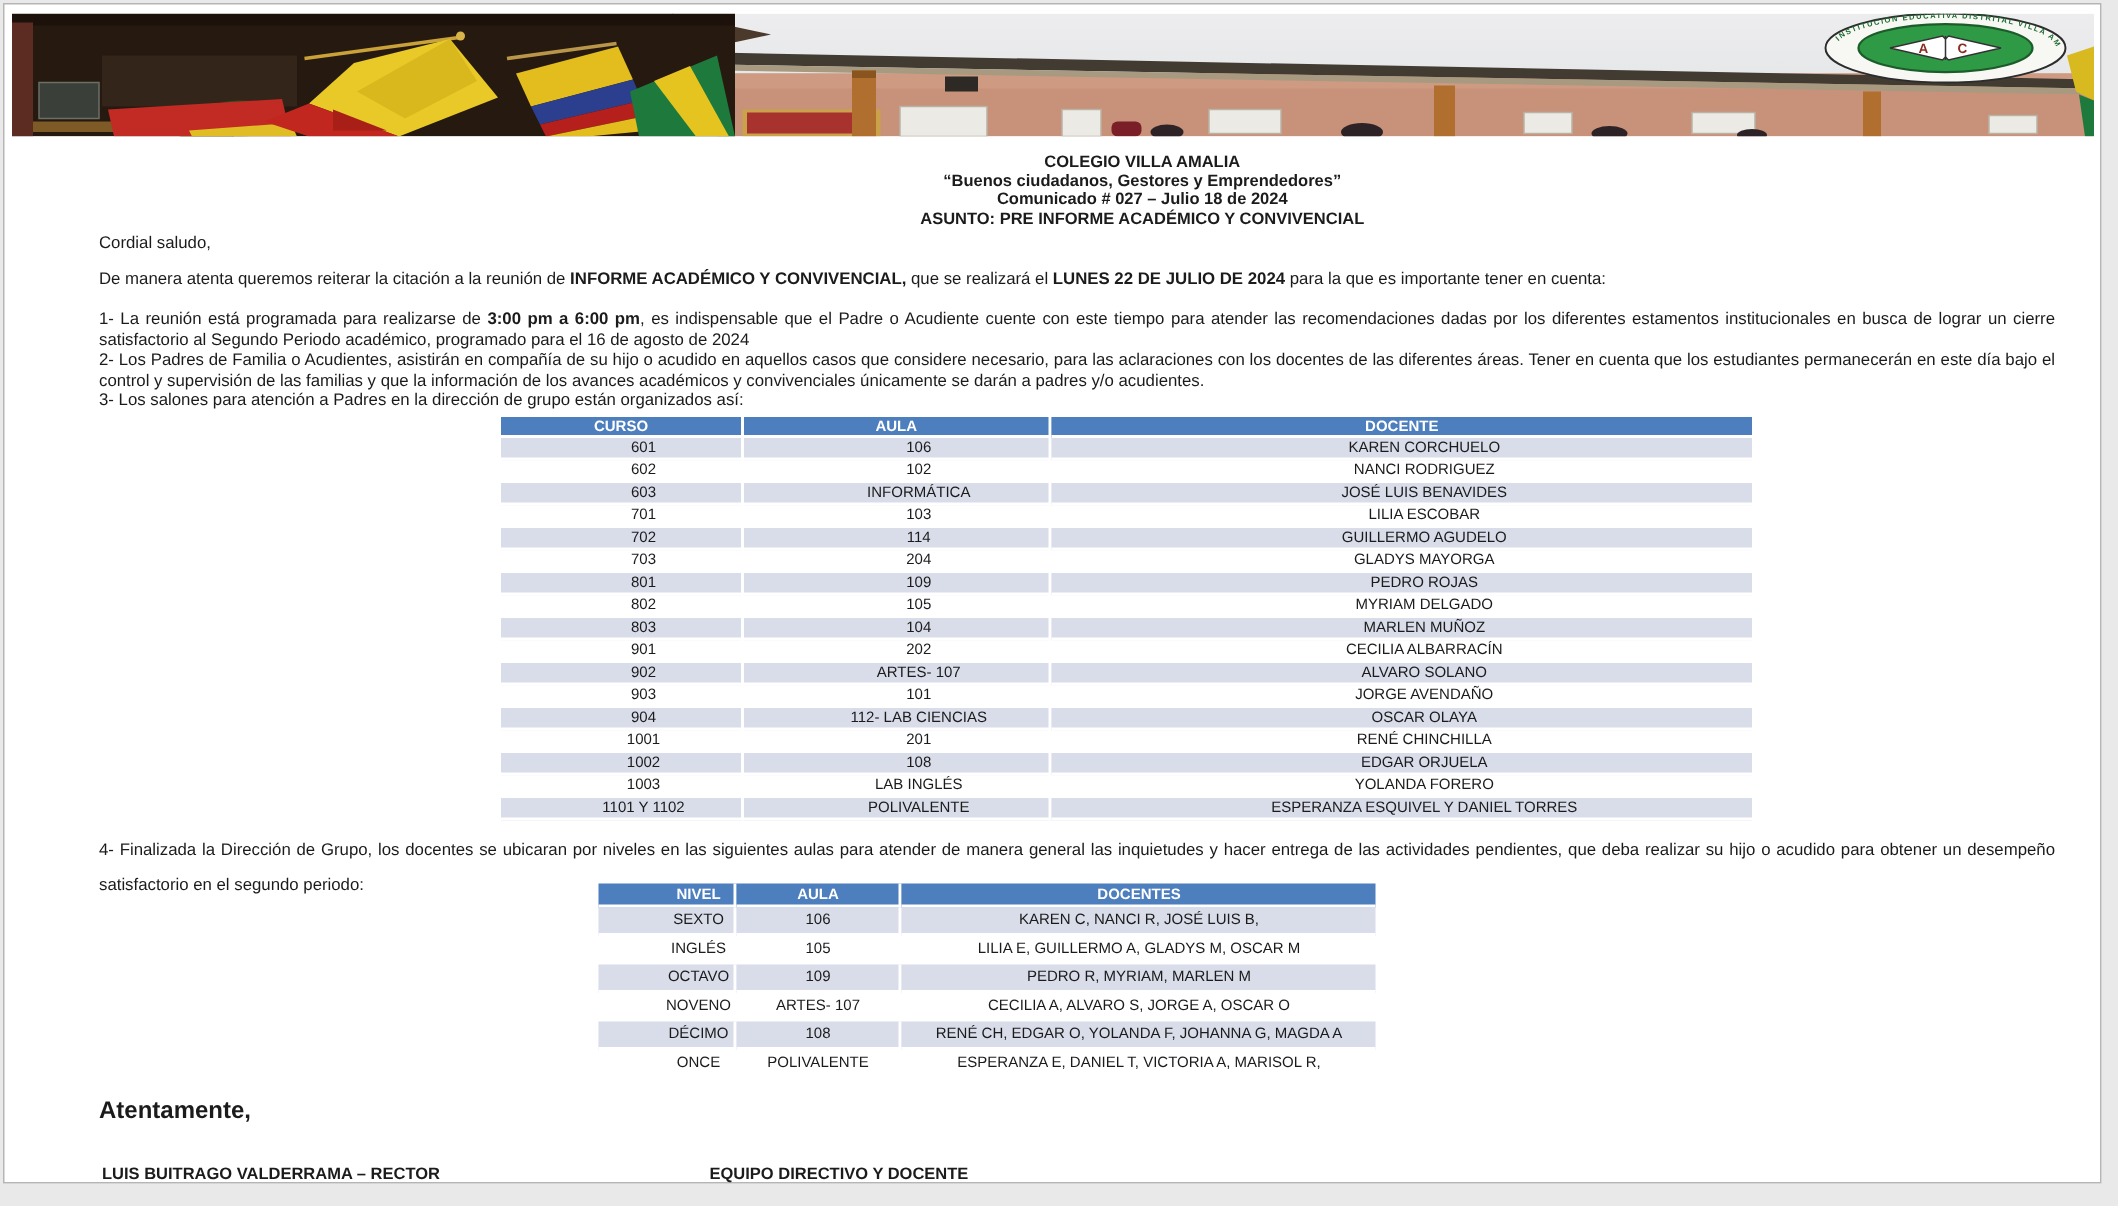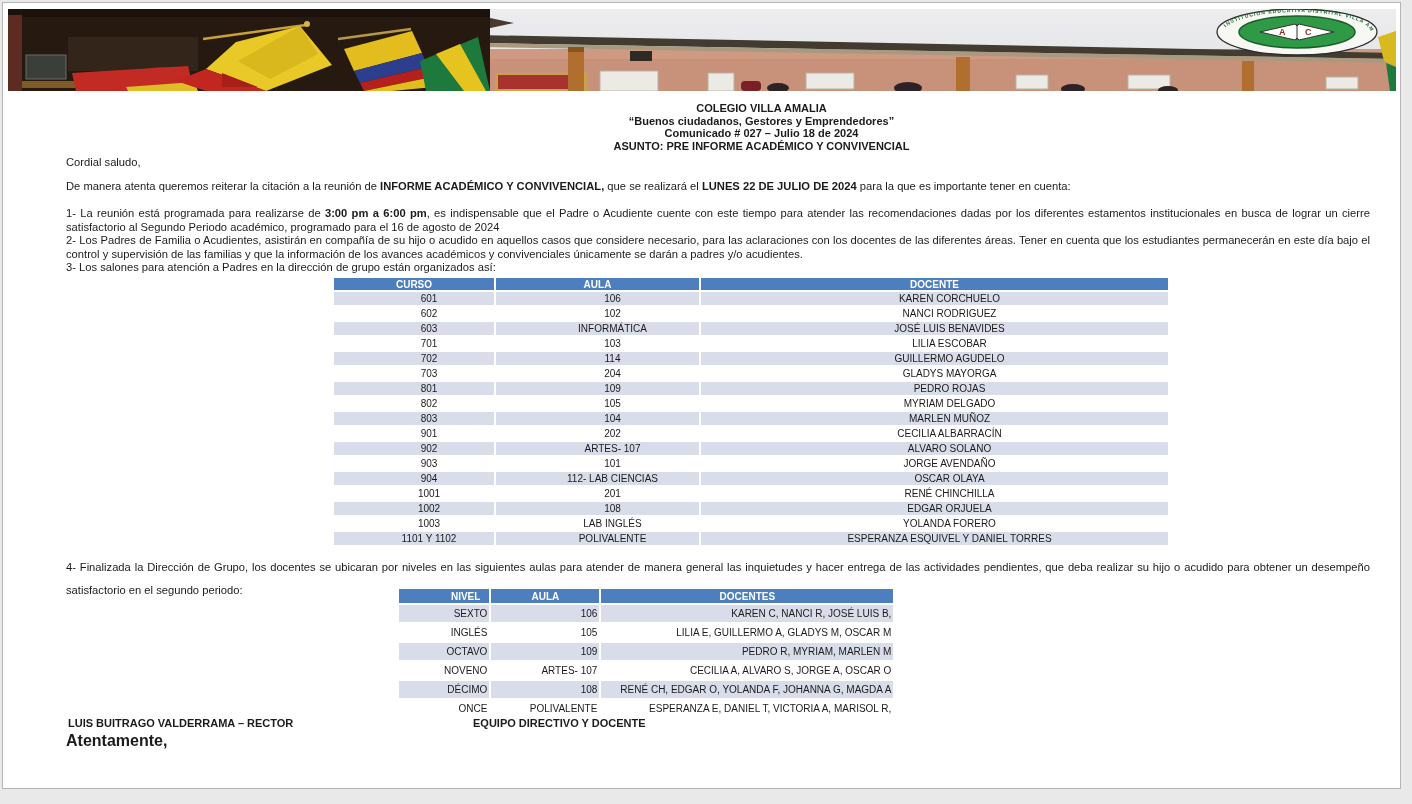--- a/index.html
+++ b/index.html
@@ -39,29 +39,29 @@
   tr.shade td{background:#d9dce9;}
   tr.plain td{background:#ffffff;}
   .t-course{position:absolute;left:331px;top:275px;font-size:10px;}
   .t-course th{height:14px;}
   .t-course td{height:15px;padding-left:32px;}
   .t-course th:nth-child(1),.t-course td:nth-child(1){width:162px;}
   .t-course th:nth-child(2),.t-course td:nth-child(2){width:205px;}
   .t-course th:nth-child(3),.t-course td:nth-child(3){width:467px;border-right:none;}
   .t-level{position:absolute;left:396px;top:586px;font-size:10px;}
   .t-level th{height:16px;}
-  .t-level td{height:19px;text-align:right;}
+  .t-level td{height:19px;}
   .t-level th:nth-child(1),.t-level td:nth-child(1){width:87px;padding-left:45px;}
   .t-level th:nth-child(2),.t-level td:nth-child(2){width:110px;}
-  .t-level th:nth-child(3),.t-level td:nth-child(3){width:292px;border-right:none;margin-top:16px;}
+  .t-level th:nth-child(3),.t-level td:nth-child(3){width:316px;border-right:none;margin-top:16px;}
   .footer-closing{
     position:absolute;left:63px;top:729px;font-size:16px;font-weight:bold;
   }
   .footer-line{
-    position:absolute;left:65px;right:30px;top:714px;font-size:11px;font-weight:bold;
+    position:absolute;left:65px;right:30px;top:774px;font-size:11px;font-weight:bold;
   }
   .footer-team{position:absolute;left:405px;top:0;}
 </style>
 </head>
 <body>
 
 <div class="page">
 
   <div class="banner">
     <svg viewBox="0 0 1388 82" preserveAspectRatio="none">

